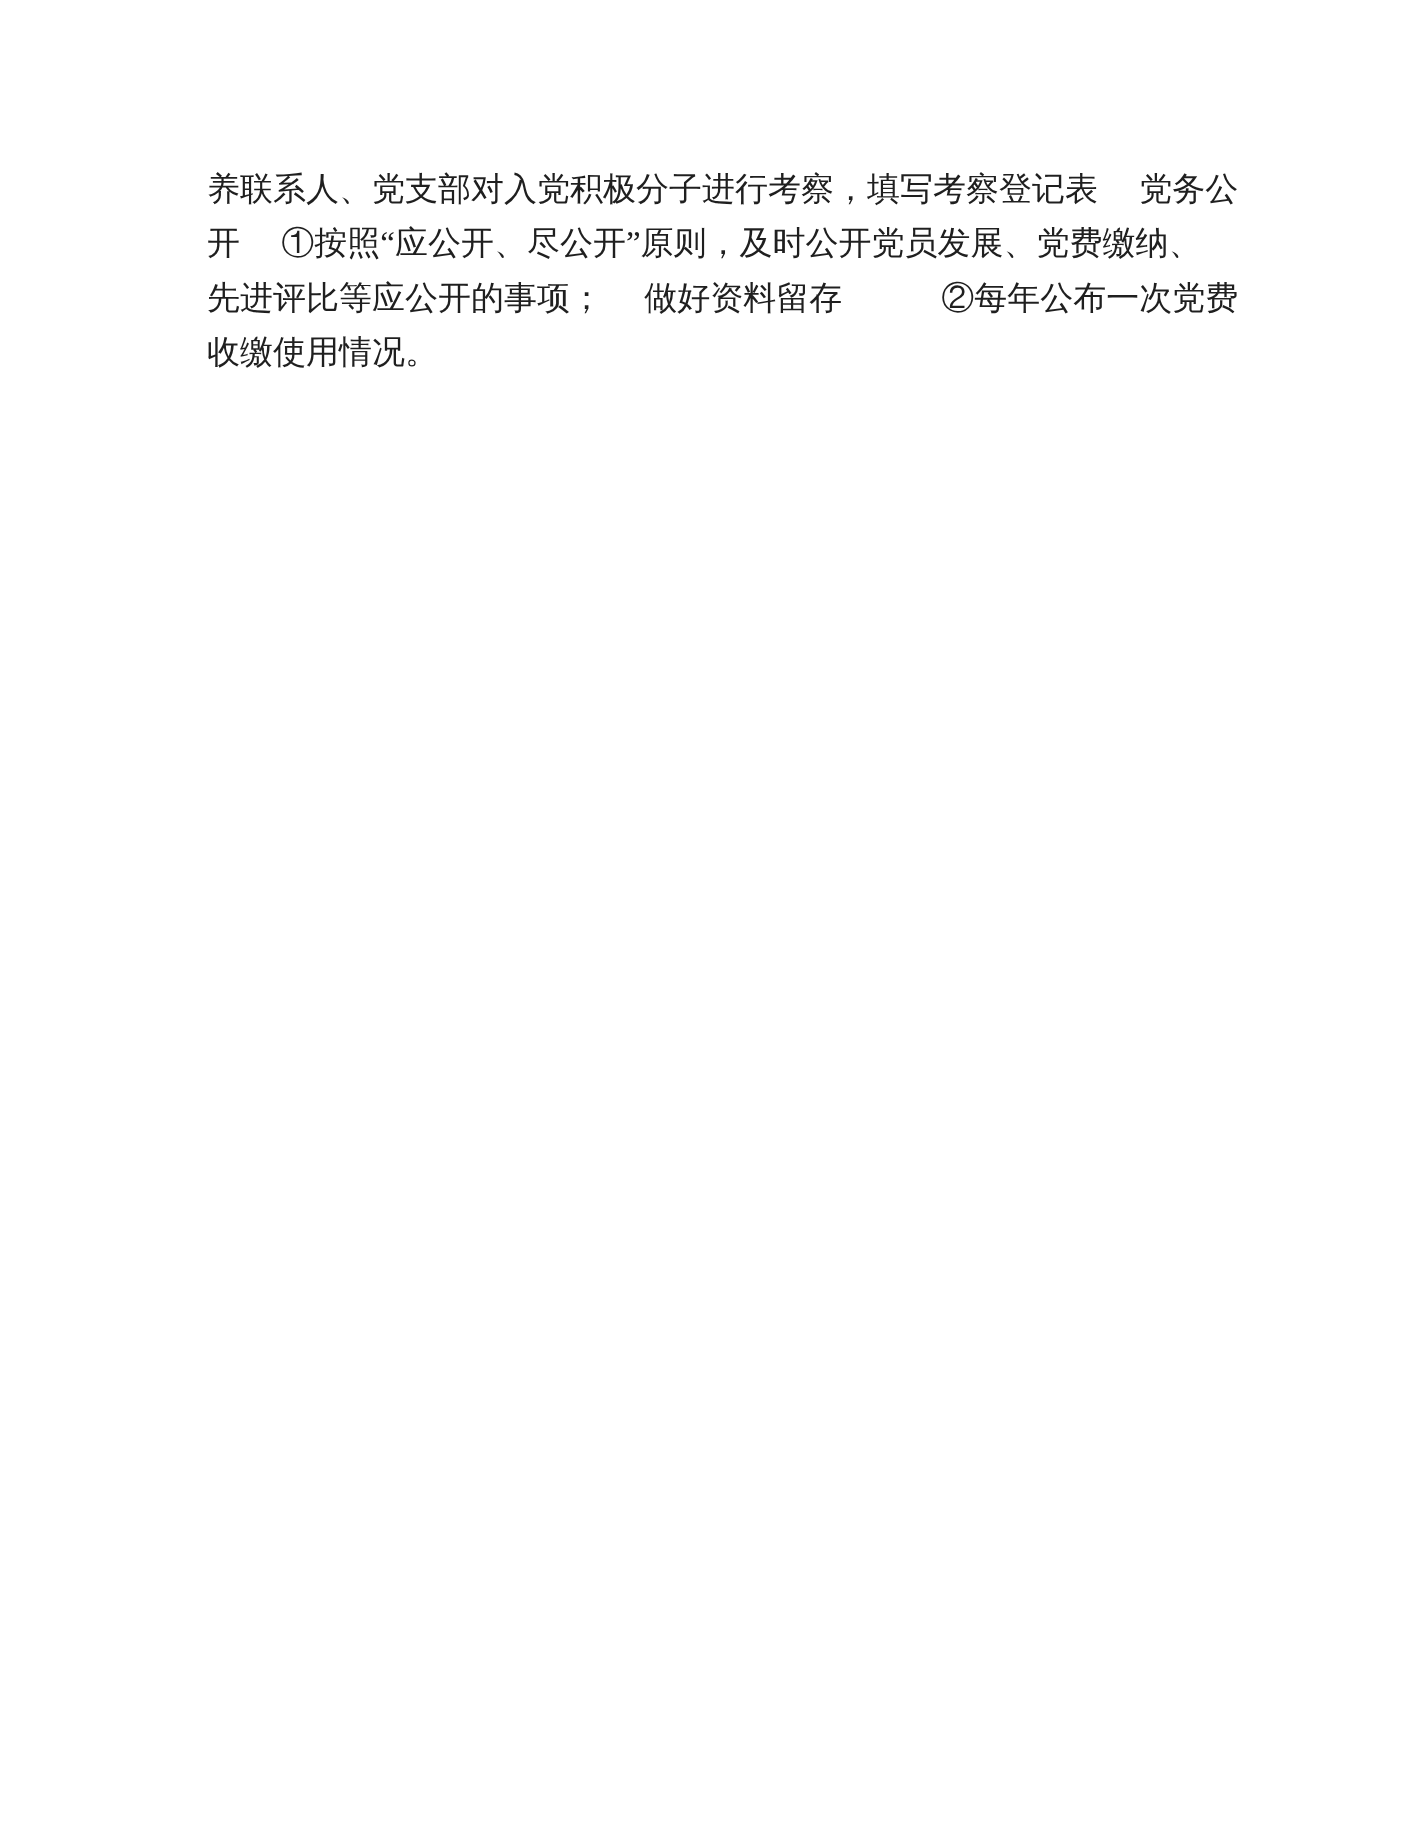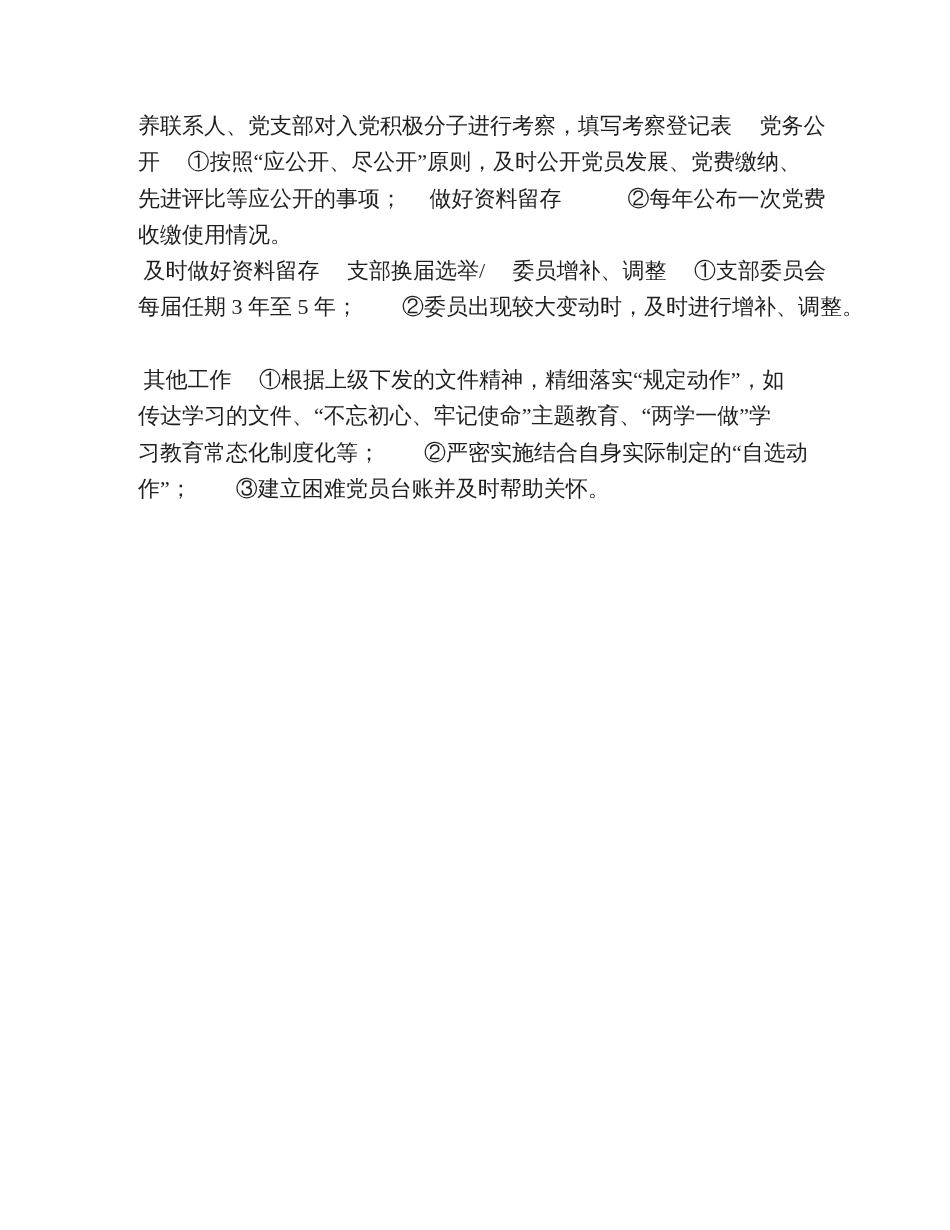--- a/index.html
+++ b/index.html
@@ -39,21 +39,15 @@
 </style>
 </head>
 <body>
 
 <div class="page">
   <div class="doc">
     <div class="para">养联系人、党支部对入党积极分子进行考察，填写考察登记表　 党务公
 开　 ①按照“应公开、尽公开”原则，及时公开党员发展、党费缴纳、
 先进评比等应公开的事项；　 做好资料留存　　　②每年公布一次党费
 收缴使用情况。</div>
-    <div class="para"> 及时做好资料留存　 支部换届选举/　 委员增补、调整　 ①支部委员会
-每届任期 3 年至 5 年；　　②委员出现较大变动时，及时进行增补、调整。</div>
     <div class="blank-line"></div>
-    <div class="para"> 其他工作　 ①根据上级下发的文件精神，精细落实“规定动作”，如
-传达学习的文件、“不忘初心、牢记使命”主题教育、“两学一做”学
-习教育常态化制度化等；　　②严密实施结合自身实际制定的“自选动
-作”；　　③建立困难党员台账并及时帮助关怀。</div>
   </div>
 </div>
 
 </body></html>

